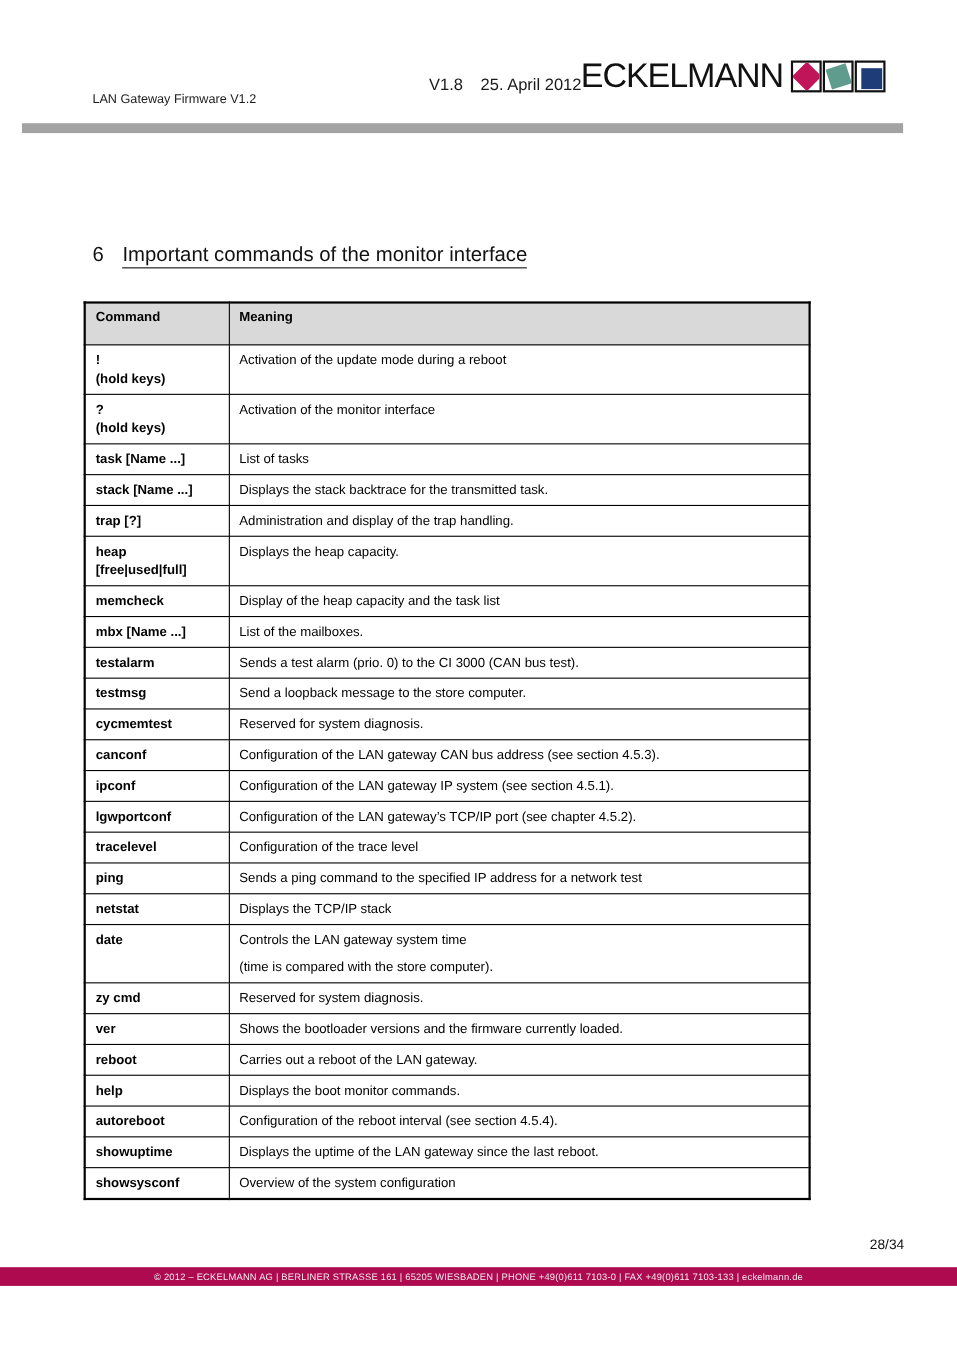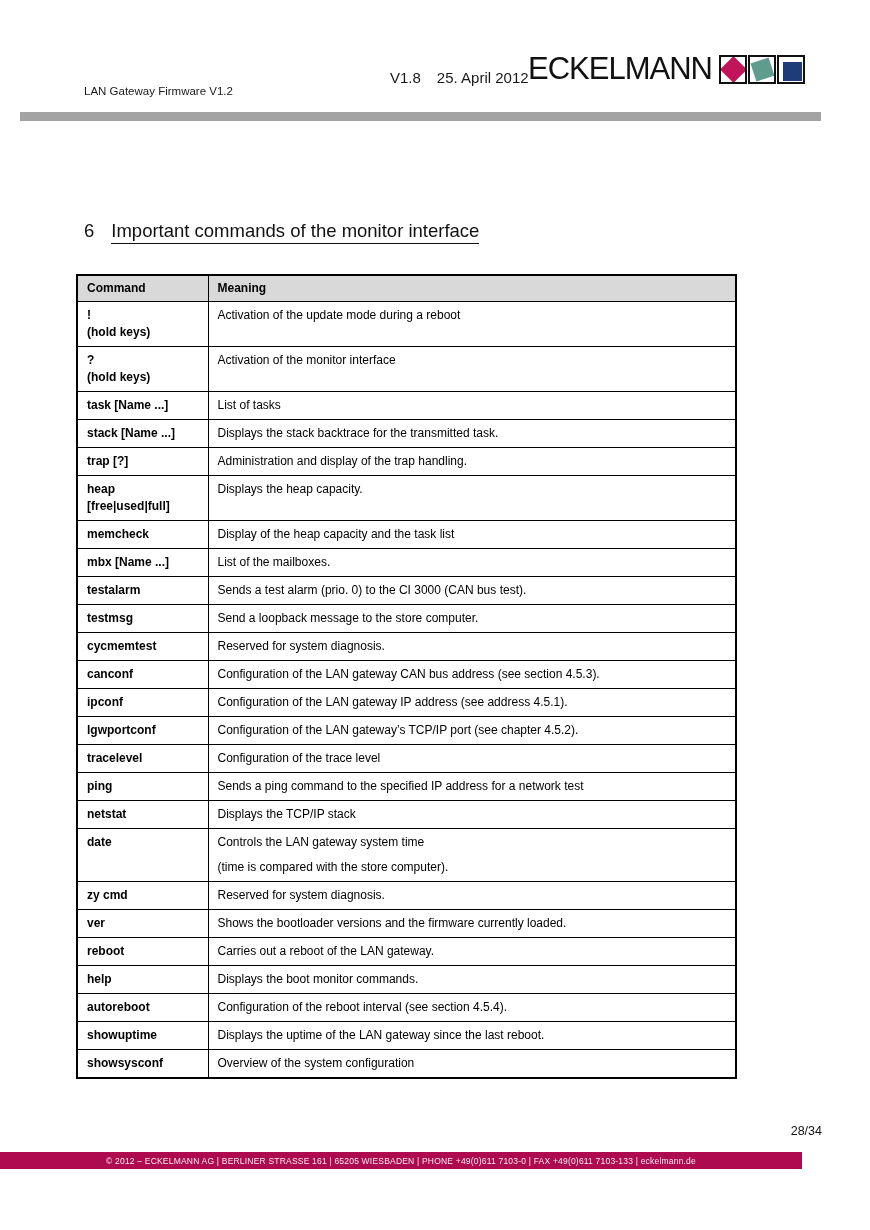--- a/index.html
+++ b/index.html
@@ -90,35 +90,35 @@
     border: 1px solid #000;
     vertical-align: top;
     text-align: left;
     font-size: 12px;
     line-height: 17px;
     padding: 5px 8px 5px 9px;
   }
   .doc-table th {
     background: #d9d9d9;
     font-weight: bold;
-    padding-top: 4px; padding-bottom: 4px; margin-top: 31px;
+    padding-top: 4px; padding-bottom: 16px; margin-top: 31px;
   }
   .doc-table col.c1 { width: 131px; }
   .cmd-line-bold { font-weight: bold; }
   .cmd-line-normal { font-weight: bold; }
   .meaning-line + .meaning-line { margin-top: 8px; }
 
   
   .page-number {
     position: absolute; top: 1124px; right: 48px;
     font-size: 12.5px; color: #111;
   }
   .footer-bar {
     position: absolute; left: 0; top: 1152px;
-    width: 802px; height: 17px;
+    width: 870px; height: 17px;
     display: flex; align-items: center; justify-content: center;
   }
   .footer-bar-text {
     color: #f6e9ef;
     font-size: 8.5px;
     letter-spacing: 0.2px;
     white-space: nowrap;
   }
 </style>
 </head>
@@ -262,21 +262,21 @@
             </td>
             <td>
               <div class="meaning-line">Configuration of the LAN gateway CAN bus address (see section 4.5.3).</div>
             </td>
           </tr>
           <tr>
             <td>
               <div class="cmd-line-bold">ipconf</div>
             </td>
             <td>
-              <div class="meaning-line">Configuration of the LAN gateway IP address (see address 4.5.1).</div>
+              <div class="meaning-line">Configuration of the LAN gateway IP system (see section 4.5.1).</div>
             </td>
           </tr>
           <tr>
             <td>
               <div class="cmd-line-bold">lgwportconf</div>
             </td>
             <td>
               <div class="meaning-line">Configuration of the LAN gateway’s TCP/IP port (see chapter 4.5.2).</div>
             </td>
           </tr>

